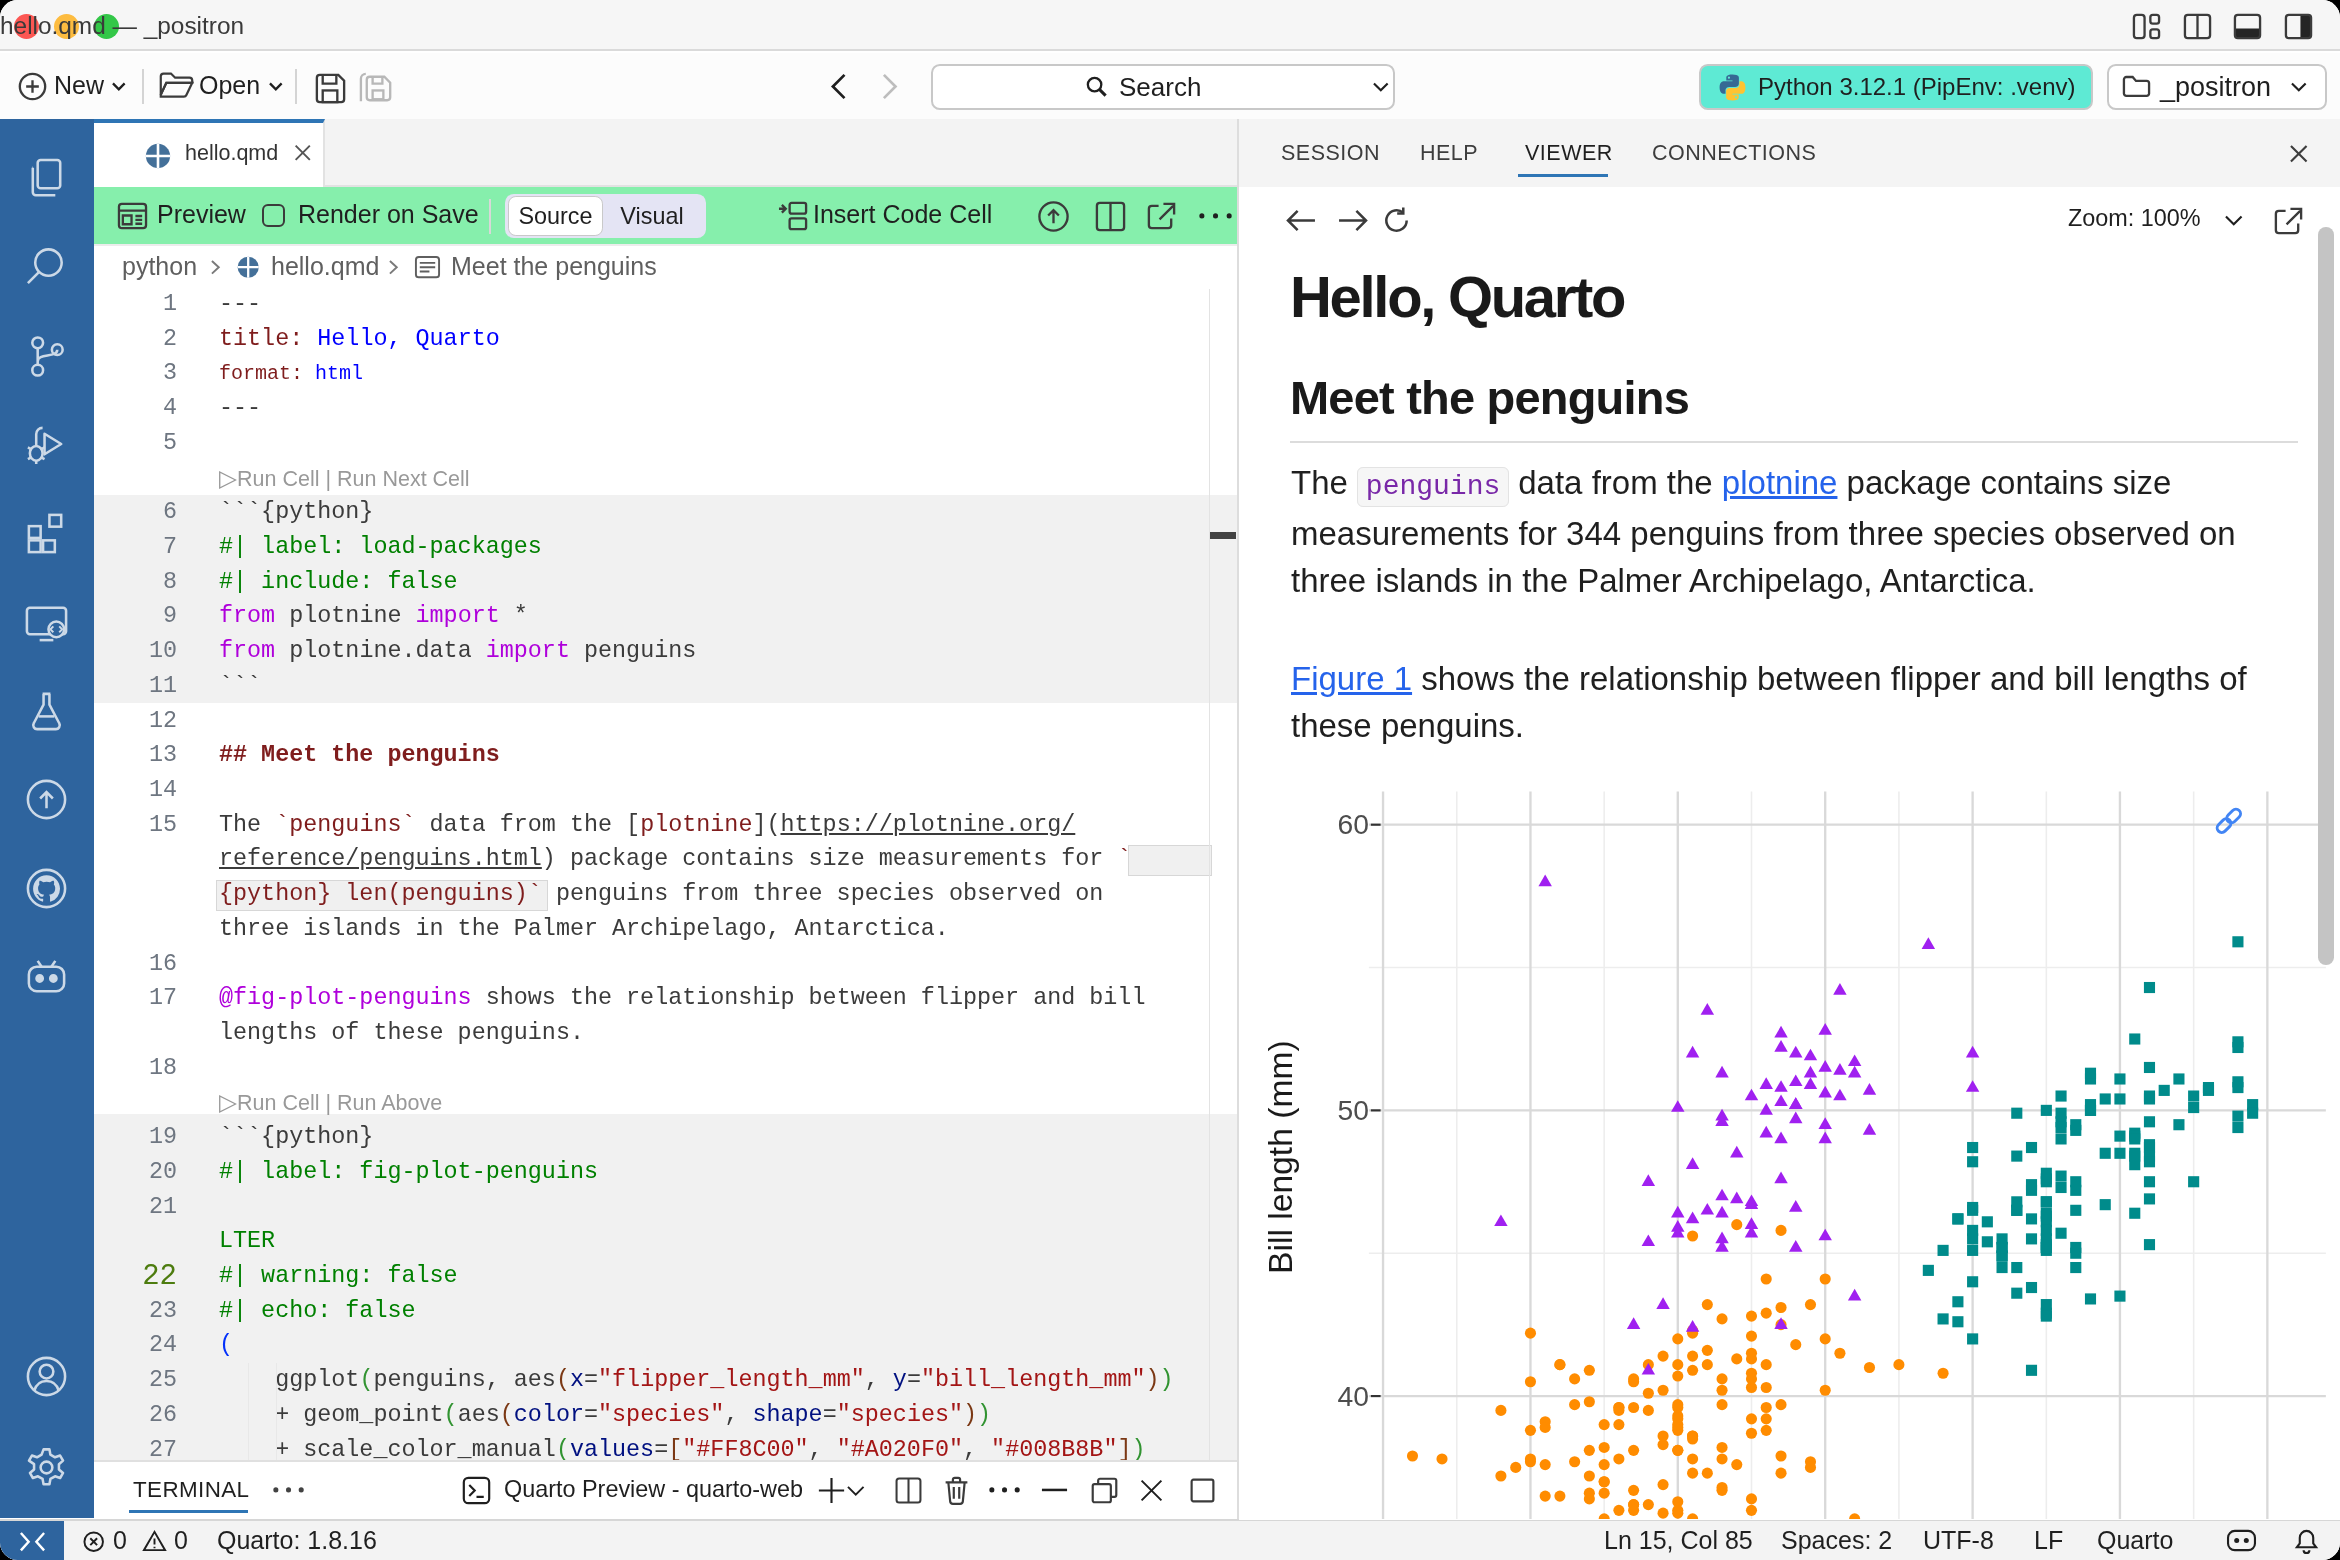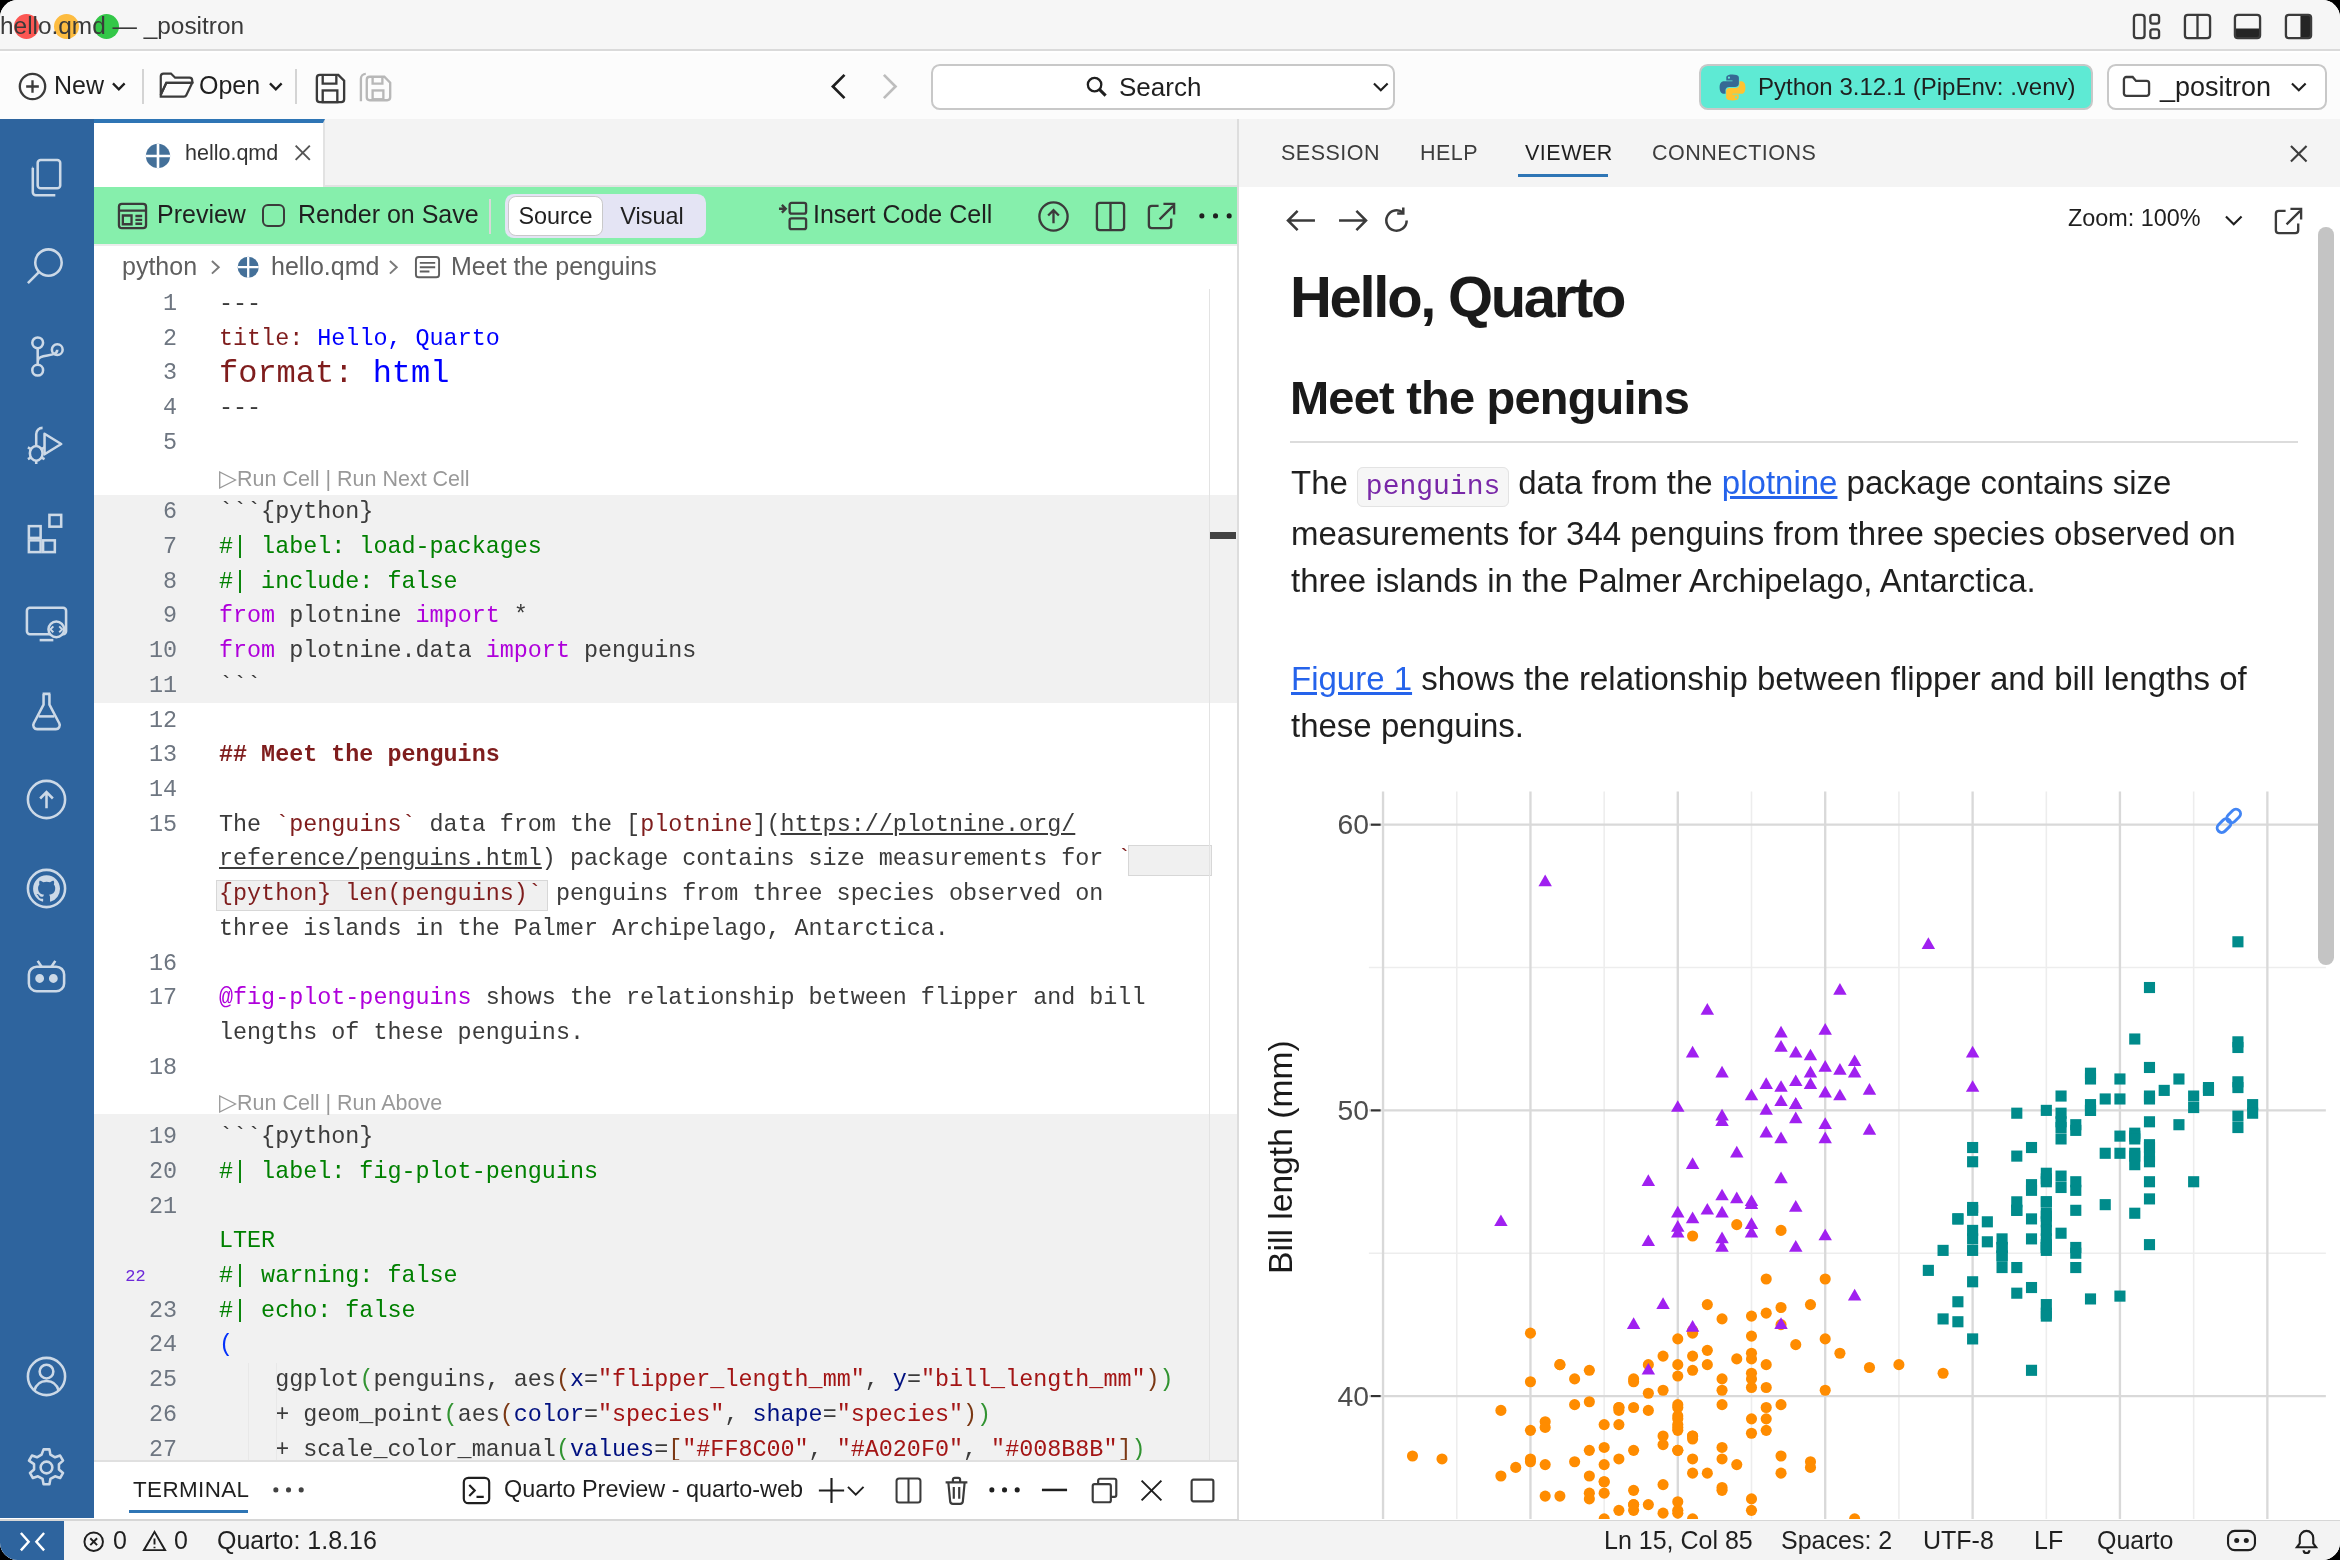--- a/index.html
+++ b/index.html
@@ -233,21 +233,21 @@
 </div>
 <div style="position:absolute;left:94px;top:495px;width:1143px;height:208px;background:#f1f1f1"></div>
     <div style="position:absolute;left:94px;top:1114px;width:1143px;height:346px;background:#f1f1f1"></div>
     <div style="position:absolute;left:1128px;top:845px;width:84px;height:31px;background:#f0f0f0;border:1px solid #d7d7d7"></div>
     <div style="position:absolute;left:216px;top:880px;width:332px;height:31px;background:#f0f0f0;border:1px solid #d7d7d7"></div>
     <div style="position:absolute;left:94px;top:287px;width:83px;height:35px;line-height:35px;text-align:right;color:#6e7681;font-size:23.4px;font-family:'Liberation Mono',monospace">1</div>
     <div style="position:absolute;left:219px;top:287px;height:35px;line-height:35px;font-size:23.4px;font-family:'Liberation Mono',monospace;white-space:pre"><span style="color:#3b3b3b;">---</span></div>
     <div style="position:absolute;left:94px;top:322px;width:83px;height:35px;line-height:35px;text-align:right;color:#6e7681;font-size:23.4px;font-family:'Liberation Mono',monospace">2</div>
     <div style="position:absolute;left:219px;top:322px;height:35px;line-height:35px;font-size:23.4px;font-family:'Liberation Mono',monospace;white-space:pre"><span style="color:#7f1d1d;">title:&nbsp;</span><span style="color:#0000ff;">Hello,&nbsp;Quarto</span></div>
     <div style="position:absolute;left:94px;top:356px;width:83px;height:35px;line-height:35px;text-align:right;color:#6e7681;font-size:23.4px;font-family:'Liberation Mono',monospace">3</div>
-    <div style="position:absolute;left:219px;top:356px;height:35px;line-height:35px;font-size:32px;font-family:'Liberation Mono',monospace;white-space:pre"><span style="color:#7f1d1d;">format:&nbsp;</span><span style="color:#0000ff;">html</span></div>
+    <div style="position:absolute;left:219px;top:356px;height:35px;line-height:35px;font-size:20px;font-family:'Liberation Mono',monospace;white-space:pre"><span style="color:#7f1d1d;">format:&nbsp;</span><span style="color:#0000ff;">html</span></div>
     <div style="position:absolute;left:94px;top:391px;width:83px;height:35px;line-height:35px;text-align:right;color:#6e7681;font-size:23.4px;font-family:'Liberation Mono',monospace">4</div>
     <div style="position:absolute;left:219px;top:391px;height:35px;line-height:35px;font-size:23.4px;font-family:'Liberation Mono',monospace;white-space:pre"><span style="color:#3b3b3b;">---</span></div>
     <div style="position:absolute;left:94px;top:426px;width:83px;height:35px;line-height:35px;text-align:right;color:#6e7681;font-size:23.4px;font-family:'Liberation Mono',monospace">5</div>
     <div style="position:absolute;left:219px;top:461px;height:35px;line-height:35px;color:#999999;font-size:21.5px;font-family:'Liberation Sans',sans-serif;"><span style="font-size:23.4px">▷</span>Run Cell | Run Next Cell</div>
     <div style="position:absolute;left:94px;top:495px;width:83px;height:35px;line-height:35px;text-align:right;color:#6e7681;font-size:23.4px;font-family:'Liberation Mono',monospace">6</div>
     <div style="position:absolute;left:219px;top:495px;height:35px;line-height:35px;font-size:23.4px;font-family:'Liberation Mono',monospace;white-space:pre"><span style="color:#3b3b3b;">```{python}</span></div>
     <div style="position:absolute;left:94px;top:530px;width:83px;height:35px;line-height:35px;text-align:right;color:#6e7681;font-size:23.4px;font-family:'Liberation Mono',monospace">7</div>
     <div style="position:absolute;left:219px;top:530px;height:35px;line-height:35px;font-size:23.4px;font-family:'Liberation Mono',monospace;white-space:pre"><span style="color:#008000;">#|&nbsp;label:&nbsp;load-packages</span></div>
     <div style="position:absolute;left:94px;top:565px;width:83px;height:35px;line-height:35px;text-align:right;color:#6e7681;font-size:23.4px;font-family:'Liberation Mono',monospace">8</div>
     <div style="position:absolute;left:219px;top:565px;height:35px;line-height:35px;font-size:23.4px;font-family:'Liberation Mono',monospace;white-space:pre"><span style="color:#008000;">#|&nbsp;include:&nbsp;false</span></div>
@@ -271,21 +271,21 @@
     <div style="position:absolute;left:219px;top:981px;height:35px;line-height:35px;font-size:23.4px;font-family:'Liberation Mono',monospace;white-space:pre"><span style="color:#af00db;">@fig-plot-penguins</span><span style="color:#3b3b3b;">&nbsp;shows&nbsp;the&nbsp;relationship&nbsp;between&nbsp;flipper&nbsp;and&nbsp;bill</span></div>
     <div style="position:absolute;left:219px;top:1016px;height:35px;line-height:35px;font-size:23.4px;font-family:'Liberation Mono',monospace;white-space:pre"><span style="color:#3b3b3b;">lengths&nbsp;of&nbsp;these&nbsp;penguins.</span></div>
     <div style="position:absolute;left:94px;top:1051px;width:83px;height:35px;line-height:35px;text-align:right;color:#6e7681;font-size:23.4px;font-family:'Liberation Mono',monospace">18</div>
     <div style="position:absolute;left:219px;top:1085px;height:35px;line-height:35px;color:#999999;font-size:21.5px;font-family:'Liberation Sans',sans-serif;"><span style="font-size:23.4px">▷</span>Run Cell | Run Above</div>
     <div style="position:absolute;left:94px;top:1120px;width:83px;height:35px;line-height:35px;text-align:right;color:#6e7681;font-size:23.4px;font-family:'Liberation Mono',monospace">19</div>
     <div style="position:absolute;left:219px;top:1120px;height:35px;line-height:35px;font-size:23.4px;font-family:'Liberation Mono',monospace;white-space:pre"><span style="color:#3b3b3b;">```{python}</span></div>
     <div style="position:absolute;left:94px;top:1155px;width:83px;height:35px;line-height:35px;text-align:right;color:#6e7681;font-size:23.4px;font-family:'Liberation Mono',monospace">20</div>
     <div style="position:absolute;left:219px;top:1155px;height:35px;line-height:35px;font-size:23.4px;font-family:'Liberation Mono',monospace;white-space:pre"><span style="color:#008000;">#|&nbsp;label:&nbsp;fig-plot-penguins</span></div>
     <div style="position:absolute;left:94px;top:1190px;width:83px;height:35px;line-height:35px;text-align:right;color:#6e7681;font-size:23.4px;font-family:'Liberation Mono',monospace">21</div>
     <div style="position:absolute;left:219px;top:1224px;height:35px;line-height:35px;font-size:23.4px;font-family:'Liberation Mono',monospace;white-space:pre"><span style="color:#008000;">LTER</span></div>
-    <div style="position:absolute;left:94px;top:1259px;width:83px;height:35px;line-height:35px;text-align:center;color:#6d28d9;font-size:17px;font-family:'Liberation Mono',monospace">22</div>
+    <div style="position:absolute;left:94px;top:1259px;width:83px;height:35px;line-height:35px;text-align:right;color:#4d7c0f;font-size:29px;font-family:'Liberation Mono',monospace">22</div>
     <div style="position:absolute;left:219px;top:1259px;height:35px;line-height:35px;font-size:23.4px;font-family:'Liberation Mono',monospace;white-space:pre"><span style="color:#008000;">#|&nbsp;warning:&nbsp;false</span></div>
     <div style="position:absolute;left:94px;top:1294px;width:83px;height:35px;line-height:35px;text-align:right;color:#6e7681;font-size:23.4px;font-family:'Liberation Mono',monospace">23</div>
     <div style="position:absolute;left:219px;top:1294px;height:35px;line-height:35px;font-size:23.4px;font-family:'Liberation Mono',monospace;white-space:pre"><span style="color:#008000;">#|&nbsp;echo:&nbsp;false</span></div>
     <div style="position:absolute;left:94px;top:1328px;width:83px;height:35px;line-height:35px;text-align:right;color:#6e7681;font-size:23.4px;font-family:'Liberation Mono',monospace">24</div>
     <div style="position:absolute;left:219px;top:1328px;height:35px;line-height:35px;font-size:23.4px;font-family:'Liberation Mono',monospace;white-space:pre"><span style="color:#0431fa;">(</span></div>
     <div style="position:absolute;left:94px;top:1363px;width:83px;height:35px;line-height:35px;text-align:right;color:#6e7681;font-size:23.4px;font-family:'Liberation Mono',monospace">25</div>
     <div style="position:absolute;left:219px;top:1363px;height:35px;line-height:35px;font-size:23.4px;font-family:'Liberation Mono',monospace;white-space:pre"><span style="color:#3b3b3b;">&nbsp;&nbsp;&nbsp;&nbsp;ggplot</span><span style="color:#319331;">(</span><span style="color:#3b3b3b;">penguins,&nbsp;aes</span><span style="color:#7b3814;">(</span><span style="color:#001080;">x</span><span style="color:#3b3b3b;">=</span><span style="color:#a31515;">"flipper_length_mm"</span><span style="color:#3b3b3b;">,&nbsp;</span><span style="color:#001080;">y</span><span style="color:#3b3b3b;">=</span><span style="color:#a31515;">"bill_length_mm"</span><span style="color:#7b3814;">)</span><span style="color:#319331;">)</span></div>
     <div style="position:absolute;left:94px;top:1398px;width:83px;height:35px;line-height:35px;text-align:right;color:#6e7681;font-size:23.4px;font-family:'Liberation Mono',monospace">26</div>
     <div style="position:absolute;left:219px;top:1398px;height:35px;line-height:35px;font-size:23.4px;font-family:'Liberation Mono',monospace;white-space:pre"><span style="color:#3b3b3b;">&nbsp;&nbsp;&nbsp;&nbsp;+&nbsp;geom_point</span><span style="color:#319331;">(</span><span style="color:#3b3b3b;">aes</span><span style="color:#7b3814;">(</span><span style="color:#001080;">color</span><span style="color:#3b3b3b;">=</span><span style="color:#a31515;">"species"</span><span style="color:#3b3b3b;">,&nbsp;</span><span style="color:#001080;">shape</span><span style="color:#3b3b3b;">=</span><span style="color:#a31515;">"species"</span><span style="color:#7b3814;">)</span><span style="color:#319331;">)</span></div>
     <div style="position:absolute;left:94px;top:1433px;width:83px;height:35px;line-height:35px;text-align:right;color:#6e7681;font-size:23.4px;font-family:'Liberation Mono',monospace">27</div>

